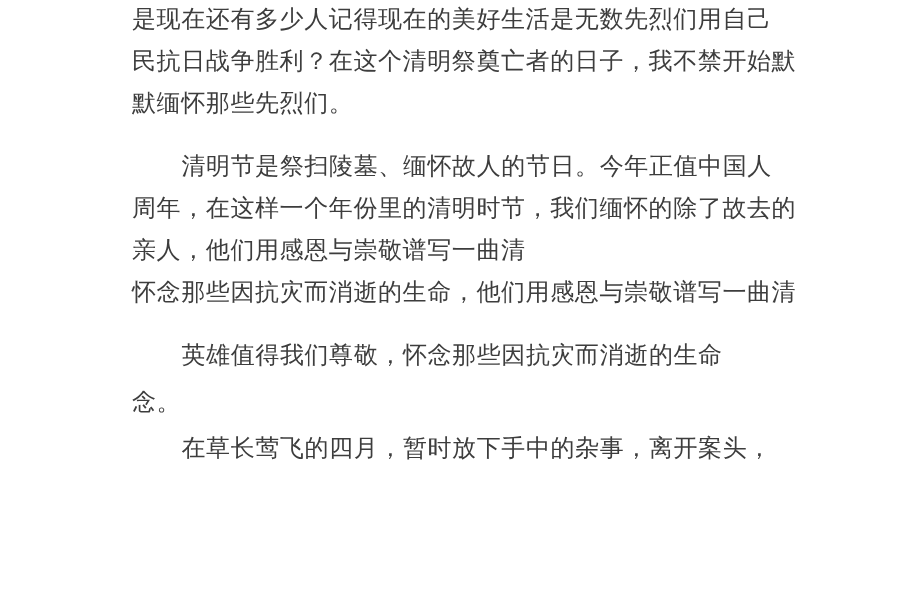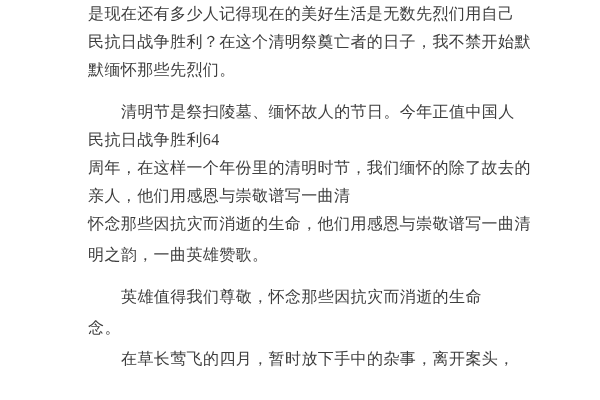--- a/index.html
+++ b/index.html
@@ -30,21 +30,19 @@
   .gap-lg { margin-top: 3px; }
 </style>
 </head>
 <body>
 
 <div class="doc">
   <div class="line">是现在还有多少人记得现在的美好生活是无数先烈们用自己</div>
   <div class="line">民抗日战争胜利？在这个清明祭奠亡者的日子，我不禁开始默</div>
   <div class="line">默缅怀那些先烈们。</div>
   <div class="line indent gap-p">清明节是祭扫陵墓、缅怀故人的节日。今年正值中国人</div>
-  <div class="line">民抗日战争胜利64</div>
   <div class="line">周年，在这样一个年份里的清明时节，我们缅怀的除了故去的</div>
   <div class="line">亲人，他们用感恩与崇敬谱写一曲清</div>
   <div class="line">怀念那些因抗灾而消逝的生命，他们用感恩与崇敬谱写一曲清</div>
-  <div class="line gap-sm">明之韵，一曲英雄赞歌。</div>
   <div class="line indent gap-p">英雄值得我们尊敬，怀念那些因抗灾而消逝的生命</div>
   <div class="line gap-sm">念。</div>
   <div class="line indent gap-lg">在草长莺飞的四月，暂时放下手中的杂事，离开案头，</div>
 </div>
 
 </body></html>

